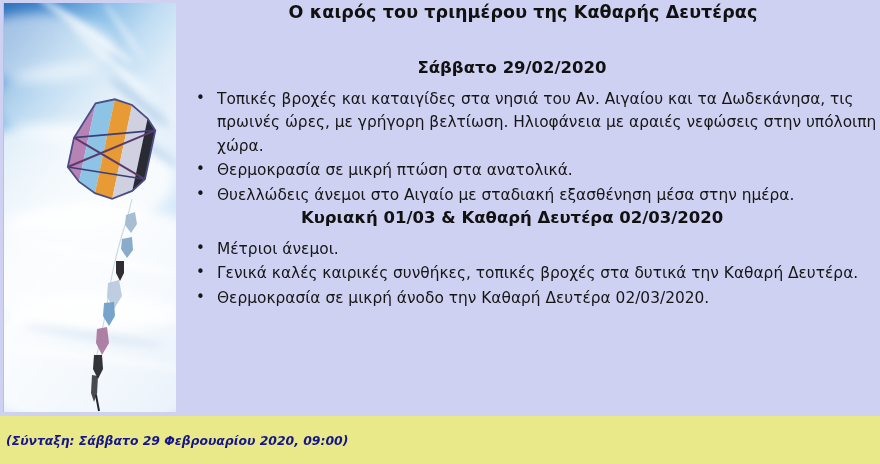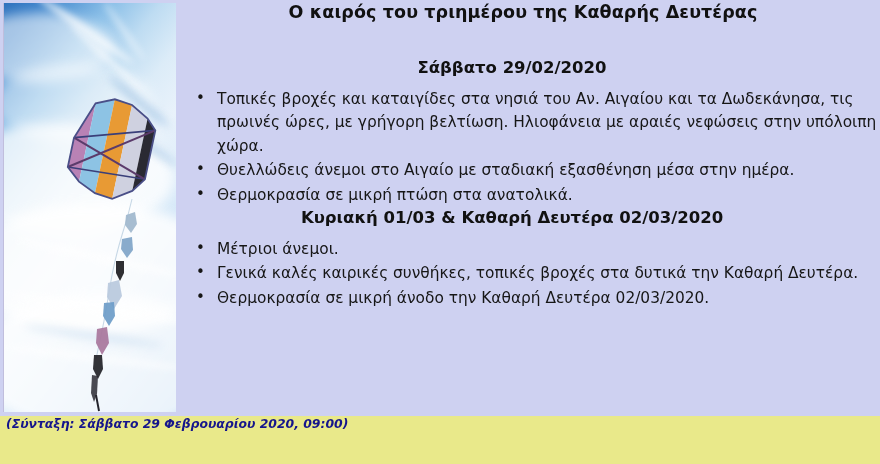--- a/index.html
+++ b/index.html
@@ -147,21 +147,21 @@
   
   #footer {
     position: absolute;
     left: 0;
     bottom: 0;
     width: 880px;
     height: 48px;
     background: #e9e98a;
     z-index: 4;
     display: flex;
-    align-items: flex-start;
+    align-items: center;
     gap: 10px;
   }
   #footer-left {
     font-size: 12.4px;
     font-weight: bold;
     font-style: italic;
     color: #15158c;
     padding-left: 6px;
     white-space: nowrap;
     flex: 0 0 auto;
@@ -241,22 +241,22 @@
   </div>
 
   <div id="content">
 
     <div id="title">Ο καιρός του τριημέρου της Καθαρής Δευτέρας</div>
 
     <div id="sat-heading" class="day-heading">Σάββατο 29/02/2020</div>
 
     <ul class="bullets">
       <li>Τοπικές βροχές και καταιγίδες στα νησιά του Αν. Αιγαίου και τα Δωδεκάνησα, τις πρωινές ώρες, με γρήγορη βελτίωση. Ηλιοφάνεια με αραιές νεφώσεις στην υπόλοιπη χώρα.</li>
+      <li>Θερμοκρασία σε μικρή πτώση στα ανατολικά.</li>
       <li>Θυελλώδεις άνεμοι στο Αιγαίο με σταδιακή εξασθένηση μέσα στην ημέρα.</li>
-      <li>Θερμοκρασία σε μικρή πτώση στα ανατολικά.</li>
     </ul>
 
     <div id="sun-heading" class="day-heading">Κυριακή 01/03 &amp; Καθαρή Δευτέρα 02/03/2020</div>
 
     <ul class="bullets">
       <li>Μέτριοι άνεμοι.</li>
       <li>Γενικά καλές καιρικές συνθήκες, τοπικές βροχές στα δυτικά την Καθαρή Δευτέρα.</li>
       <li>Θερμοκρασία σε μικρή άνοδο την Καθαρή Δευτέρα 02/03/2020.</li>
     </ul>
   </div>

